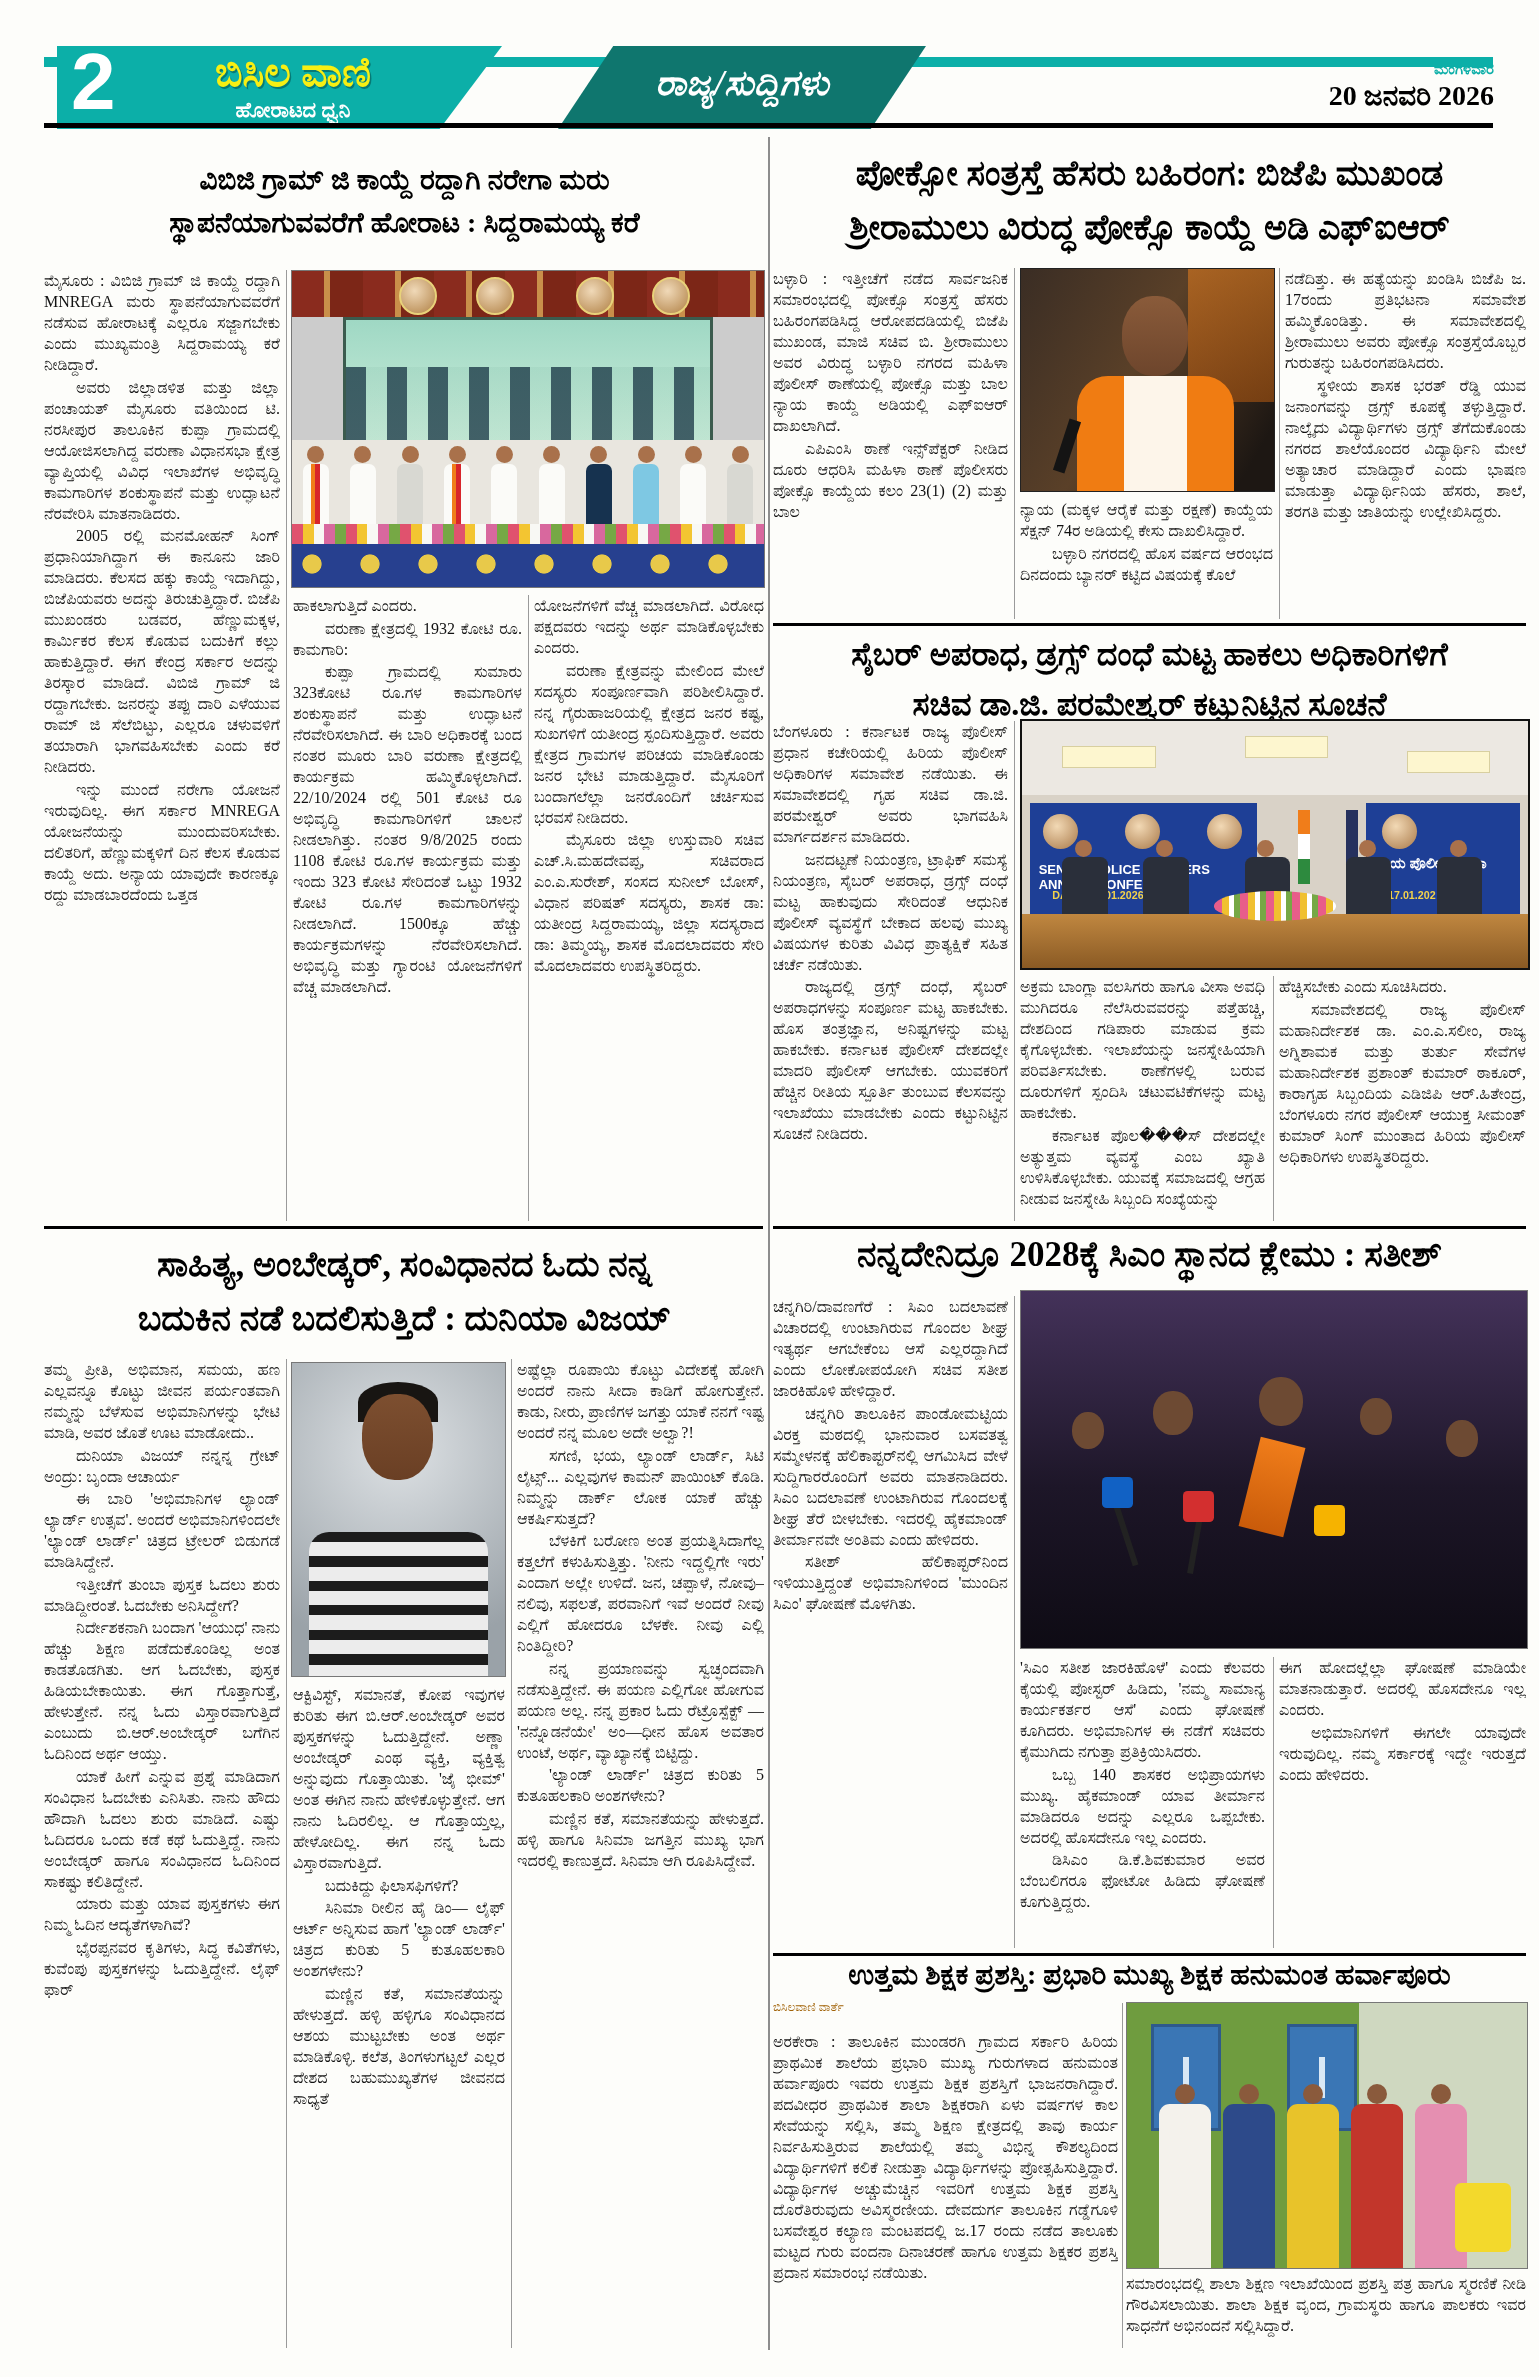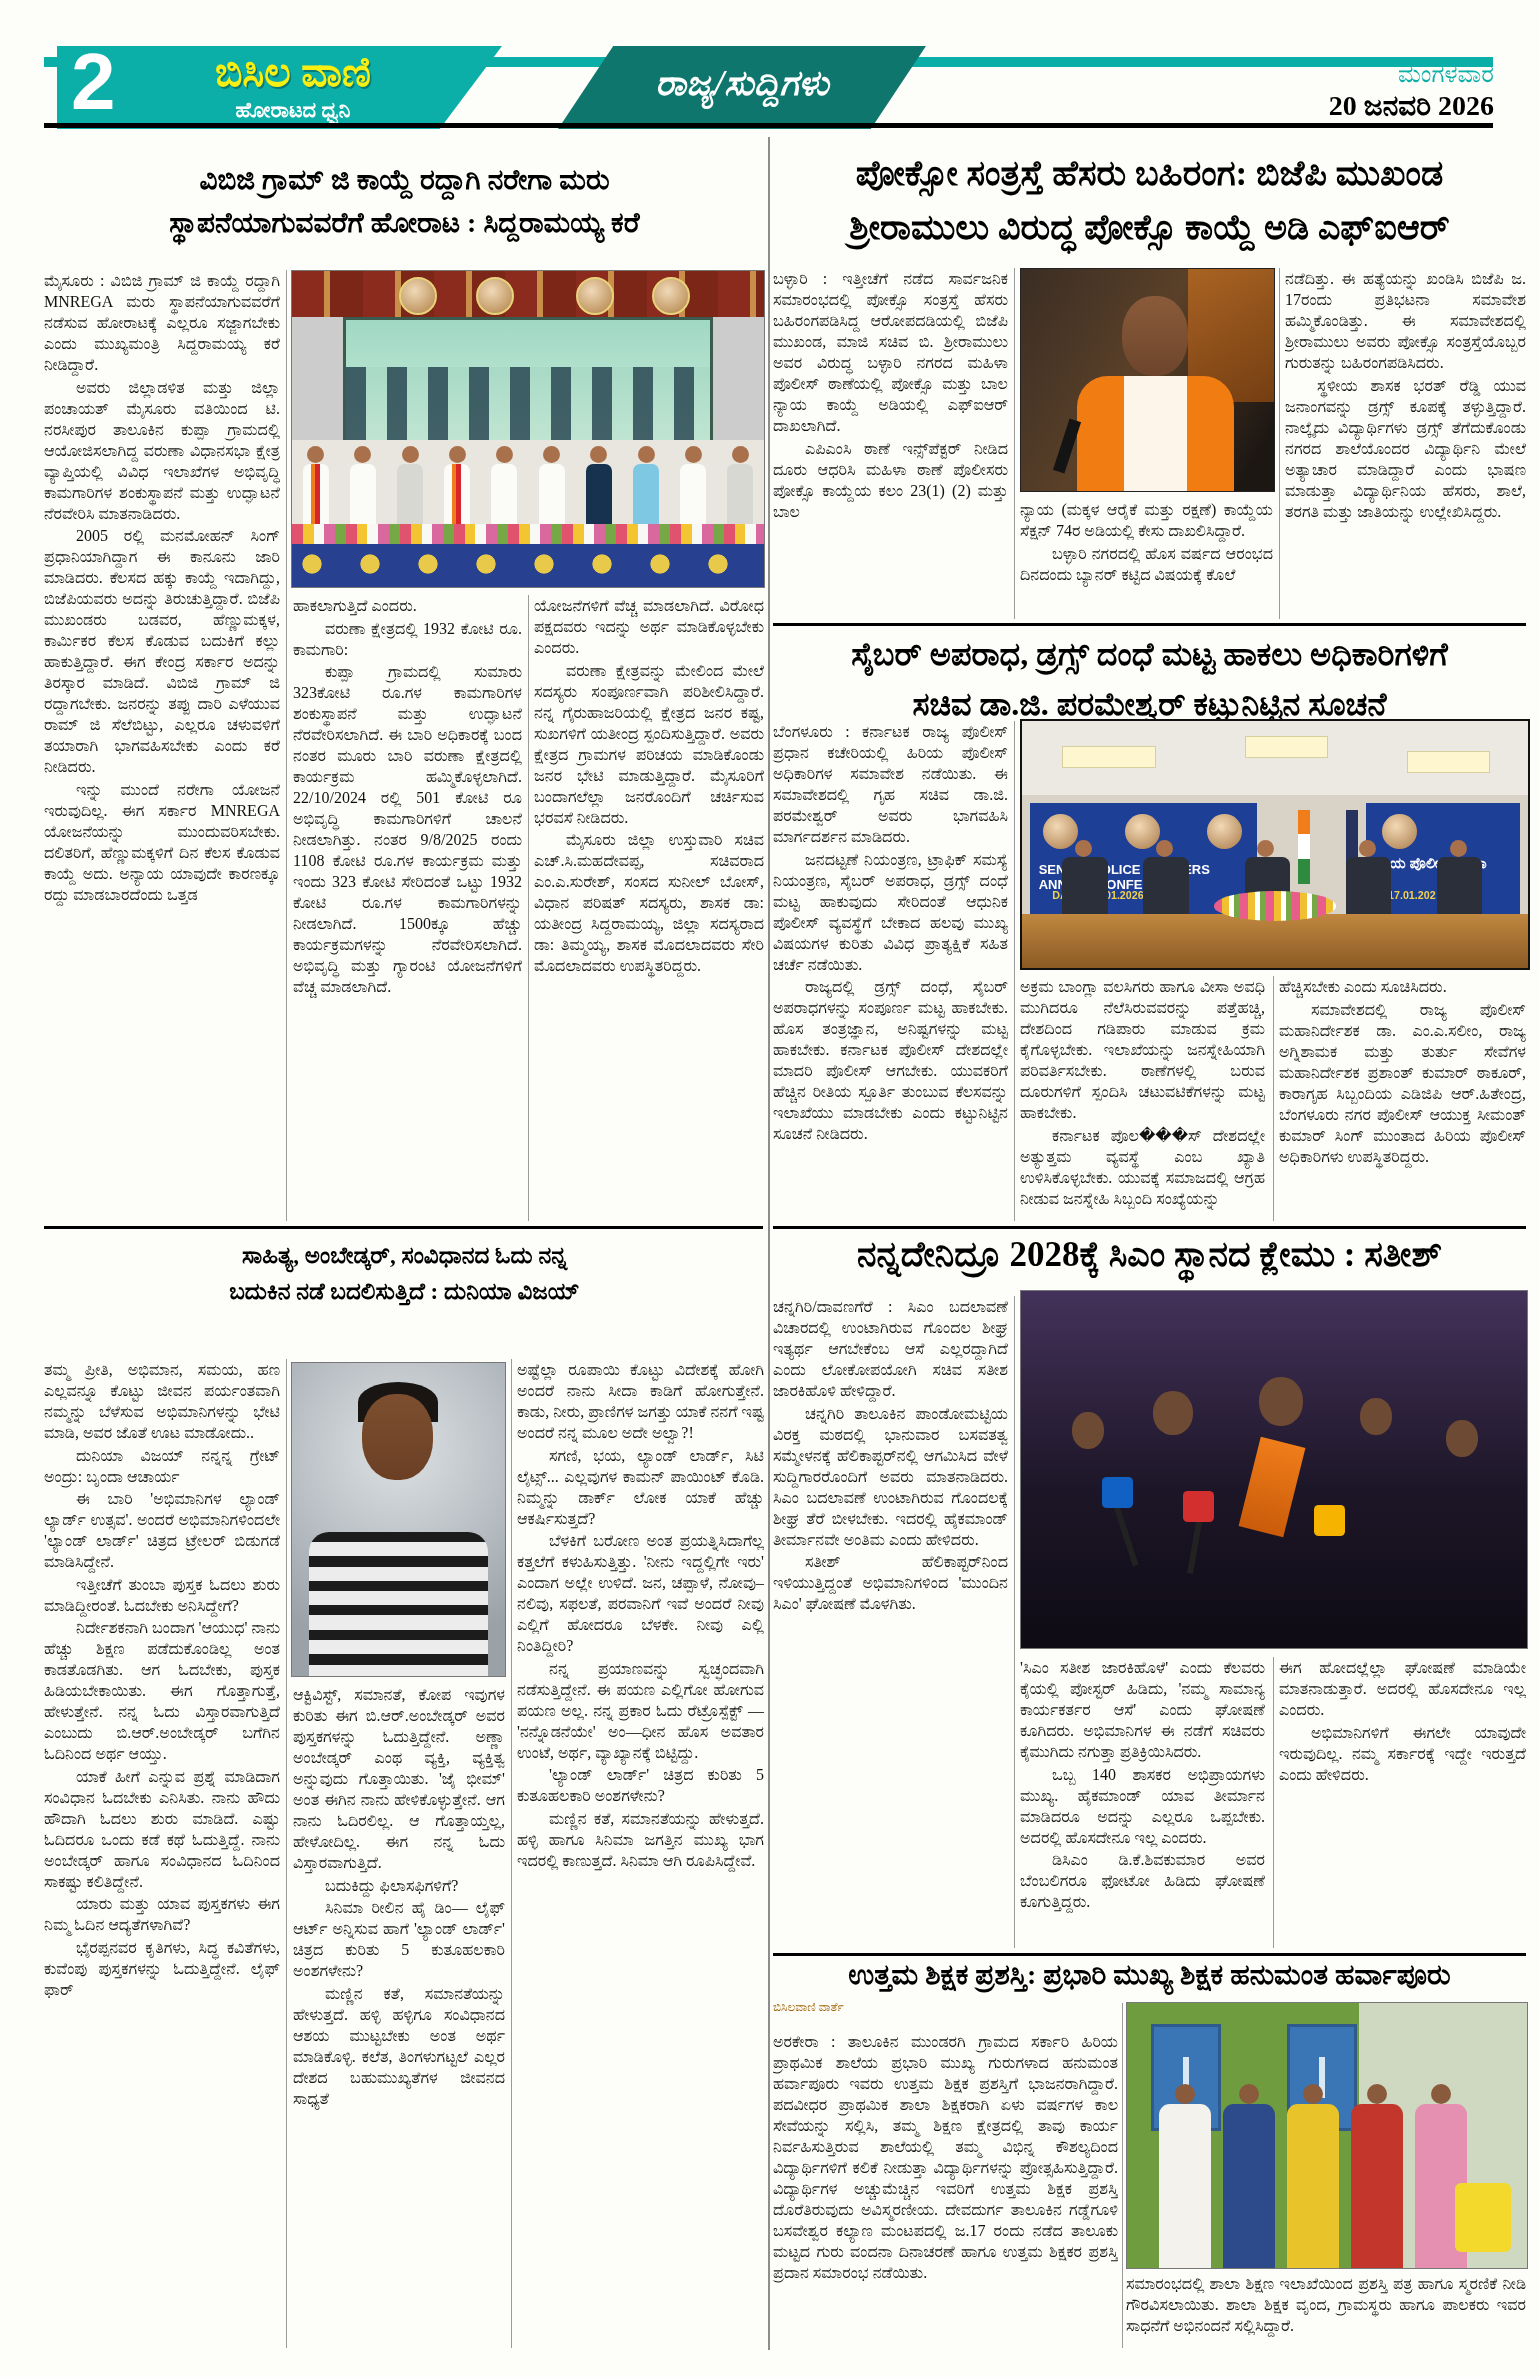--- a/index.html
+++ b/index.html
@@ -13,21 +13,21 @@
             font-size:80px;font-weight:bold;color:#fff;line-height:1.2;}
   .mast-title{position:absolute;left:98px;top:1.5px;width:276px;text-align:center;
             font-size:41px;font-weight:bold;color:#f7ef13;text-shadow:1.5px 1.5px 0 #067a75;}
   .mast-tag{position:absolute;left:98px;top:52px;width:276px;text-align:center;
             font-size:21px;font-weight:bold;color:#fff;}
   .section-banner{position:absolute;left:558px;top:46px;width:368px;height:83px;background:#0f766e;
             clip-path:polygon(15% 0,100% 0,85% 100%,0 100%);}
   .section-banner span{position:absolute;left:0;right:0;top:18.4px;text-align:center;
             font-size:35px;font-weight:bold;font-style:italic;color:#fff;}
   .date-block{position:absolute;left:1196px;top:61px;width:298px;text-align:right;}
-  .date-day{font-size:24px;font-weight:normal;color:#0cafa8;}
+  .date-day{font-size:15px;font-weight:bold;color:#0cafa8;}
   .date-date{font-size:28px;font-weight:bold;color:#000;margin-top:1.5px;}
   .header-rule{position:absolute;left:44px;top:123px;width:1449px;height:4.6px;background:#000;}
   
   .hrule{position:absolute;height:3.1px;background:#000;}
   .vr{position:absolute;width:0.8px;background:#9a9a9a;}
   .vcenter{position:absolute;left:768px;top:137px;width:1.5px;height:2213px;background:#8d8d8d;}
   
   .headline{position:absolute;text-align:center;font-weight:bold;color:#000;}
   .h-2line div{line-height:1.55;}
   .col{position:absolute;overflow:hidden;text-align:justify;font-size:16px;line-height:21px;}
@@ -166,21 +166,21 @@
     </div>
   <div class="col" style="left:534px;top:595px;width:230px;height:624px;">
       <p>ಯೋಜನೆಗಳಿಗೆ ವೆಚ್ಚ ಮಾಡಲಾಗಿದೆ. ವಿರೋಧ ಪಕ್ಷದವರು ಇದನ್ನು ಅರ್ಥ ಮಾಡಿಕೊಳ್ಳಬೇಕು ಎಂದರು.</p>
       <p>ವರುಣಾ ಕ್ಷೇತ್ರವನ್ನು ಮೇಲಿಂದ ಮೇಲೆ ಸದಸ್ಯರು ಸಂಪೂರ್ಣವಾಗಿ ಪರಿಶೀಲಿಸಿದ್ದಾರೆ. ನನ್ನ ಗೈರುಹಾಜರಿಯಲ್ಲಿ ಕ್ಷೇತ್ರದ ಜನರ ಕಷ್ಟ, ಸುಖಗಳಿಗೆ ಯತೀಂದ್ರ ಸ್ಪಂದಿಸುತ್ತಿದ್ದಾರೆ. ಅವರು ಕ್ಷೇತ್ರದ ಗ್ರಾಮಗಳ ಪರಿಚಯ ಮಾಡಿಕೊಂಡು ಜನರ ಭೇಟಿ ಮಾಡುತ್ತಿದ್ದಾರೆ. ಮೈಸೂರಿಗೆ ಬಂದಾಗಲೆಲ್ಲಾ ಜನರೊಂದಿಗೆ ಚರ್ಚಿಸುವ ಭರವಸೆ ನೀಡಿದರು.</p>
       <p>ಮೈಸೂರು ಜಿಲ್ಲಾ ಉಸ್ತುವಾರಿ ಸಚಿವ ಎಚ್.ಸಿ.ಮಹದೇವಪ್ಪ, ಸಚಿವರಾದ ಎಂ.ಎ.ಸುರೇಶ್, ಸಂಸದ ಸುನೀಲ್ ಬೋಸ್, ವಿಧಾನ ಪರಿಷತ್ ಸದಸ್ಯರು, ಶಾಸಕ ಡಾ: ಯತೀಂದ್ರ ಸಿದ್ದರಾಮಯ್ಯ, ಜಿಲ್ಲಾ ಸದಸ್ಯರಾದ ಡಾ: ತಿಮ್ಮಯ್ಯ, ಶಾಸಕ ಮೊದಲಾದವರು ಸೇರಿ ಮೊದಲಾದವರು ಉಪಸ್ಥಿತರಿದ್ದರು.</p>
     </div>
   <div class="vr" style="left:286px;top:270px;height:951px;"></div>
   <div class="vr" style="left:528px;top:595px;height:626px;"></div>
   <div class="hrule" style="left:44px;top:1226px;width:719px;"></div>
 
-  <div class="headline h-2line" style="left:44px;top:1238px;width:721px;font-size:23px;">
+  <div class="headline h-2line" style="left:44px;top:1238px;width:721px;font-size:35px;">
     <div>ಸಾಹಿತ್ಯ, ಅಂಬೇಡ್ಕರ್, ಸಂವಿಧಾನದ ಓದು ನನ್ನ</div>
     <div>ಬದುಕಿನ ನಡೆ ಬದಲಿಸುತ್ತಿದೆ : ದುನಿಯಾ ವಿಜಯ್</div>
   </div>
 
   <div class="photo" style="left:291px;top:1362px;width:213px;height:313px;">
     <div class="dun-bg"></div>
     <div class="dun-hair"></div>
     <div class="dun-head"></div>
     <div class="dun-torso"></div>
   </div>

